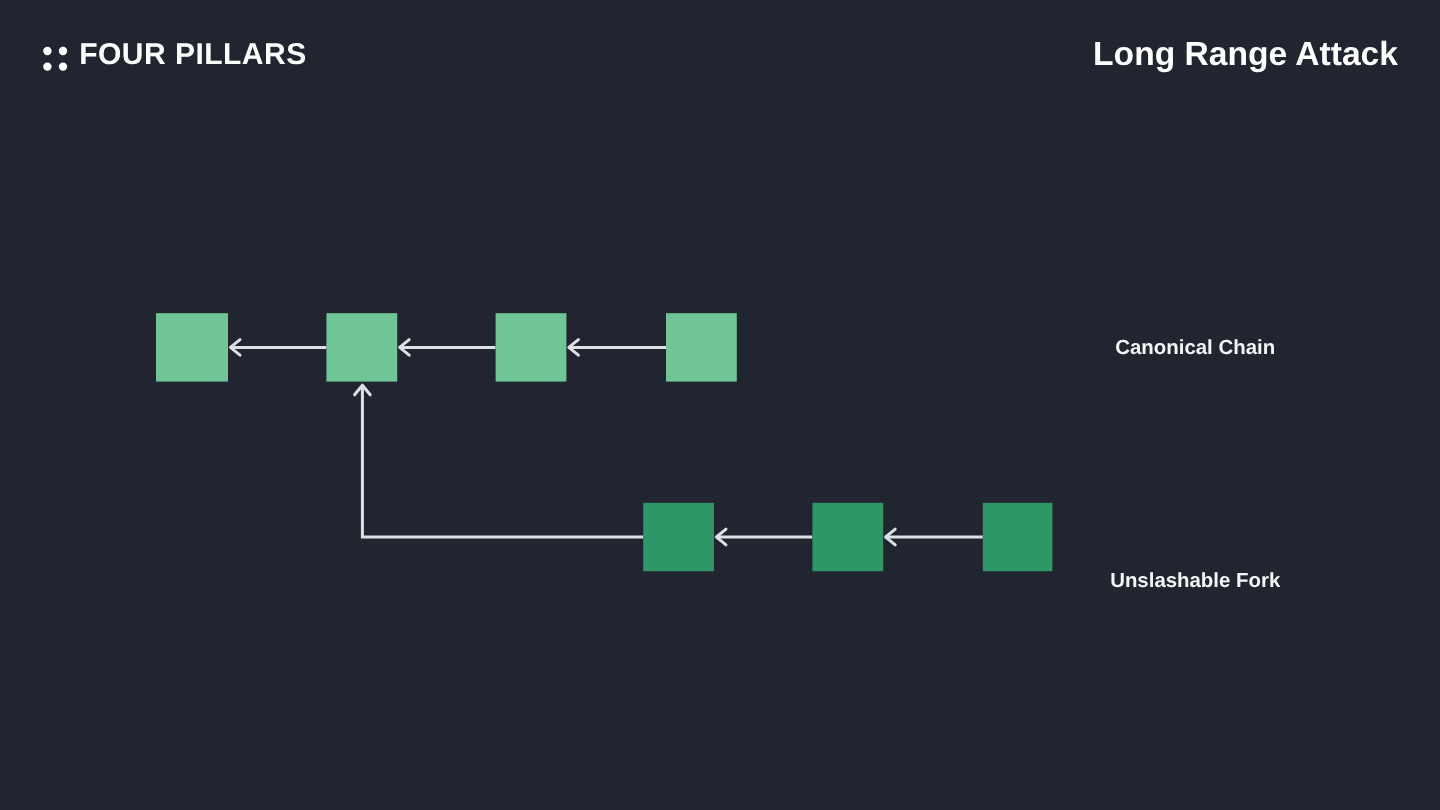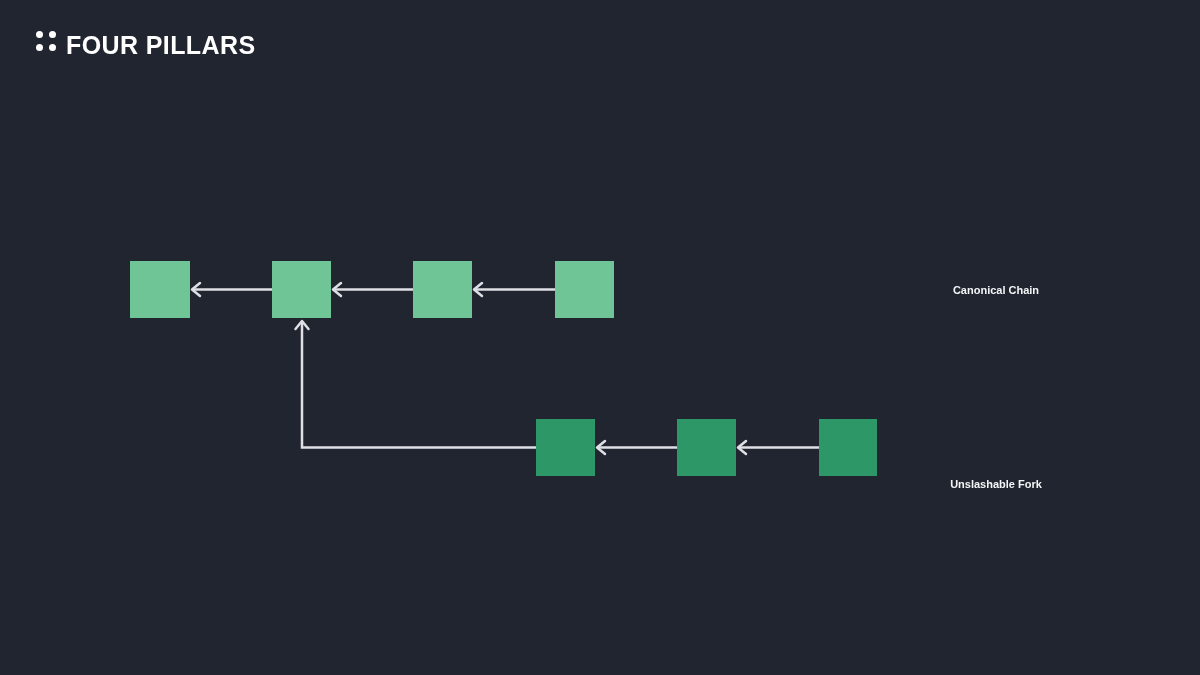--- a/index.html
+++ b/index.html
@@ -10,21 +10,21 @@
     background: #20252f;
     overflow: hidden;
     font-family: "Liberation Sans", sans-serif;
   }
   
   .logo {
     position: absolute;
     left: 36px;
     top: 31px;
     display: flex;
-    align-items: flex-start;
+    align-items: flex-end;
     gap: 9px;
   }
   .dots-icon {
     width: 21px;
     height: 21px;
     display: grid;
     grid-template-columns: 7px 7px;
     grid-template-rows: 7px 7px;
     gap: 6px;
   }
@@ -53,21 +53,21 @@
   .diagram-canvas {
     position: absolute;
     left: 0; top: 0;
     width: 1200px;
     height: 675px;
   }
   .diagram-label {
     position: absolute;
     transform: translate(-50%, -50%);
     color: #f4f5f7;
-    font-size: 11px;
+    font-size: 17px;
     font-weight: bold;
     white-space: nowrap;
   }
   .diagram-label.canonical { left: 996px; top: 290px; }
   .diagram-label.fork      { left: 996px; top: 448px; margin-top: 36px; }
 </style>
 </head>
 <body>
 
 <div class="app">
@@ -75,20 +75,21 @@
   <div class="logo">
     <div class="dots-icon">
       <span></span>
         <span></span>
         <span></span>
         <span></span>
     </div>
     <div class="logo-text">FOUR PILLARS</div>
   </div>
 
+  <div class="slide-title">Long Range Attack</div>
 
   <svg class="diagram-canvas" viewBox="0 0 1200 675" xmlns="http://www.w3.org/2000/svg">
       <defs>
         <marker id="chevron-arrowhead" viewBox="-12 -10 20 20" refX="0" refY="0" markerWidth="20" markerHeight="20" markerUnits="userSpaceOnUse" orient="auto">
           <path d="M-8,-6.5 L0,0 L-8,6.5" fill="none" stroke="#dfe0e6" stroke-width="2.5" stroke-linecap="round" stroke-linejoin="round"></path>
         </marker>
       </defs>
       <polyline points="272,289.5 192,289.5" fill="none" stroke="#dfe0e6" stroke-width="2.5" marker-end="url(#chevron-arrowhead)"></polyline>
       <polyline points="413,289.5 333,289.5" fill="none" stroke="#dfe0e6" stroke-width="2.5" marker-end="url(#chevron-arrowhead)"></polyline>
       <polyline points="555,289.5 474,289.5" fill="none" stroke="#dfe0e6" stroke-width="2.5" marker-end="url(#chevron-arrowhead)"></polyline>

